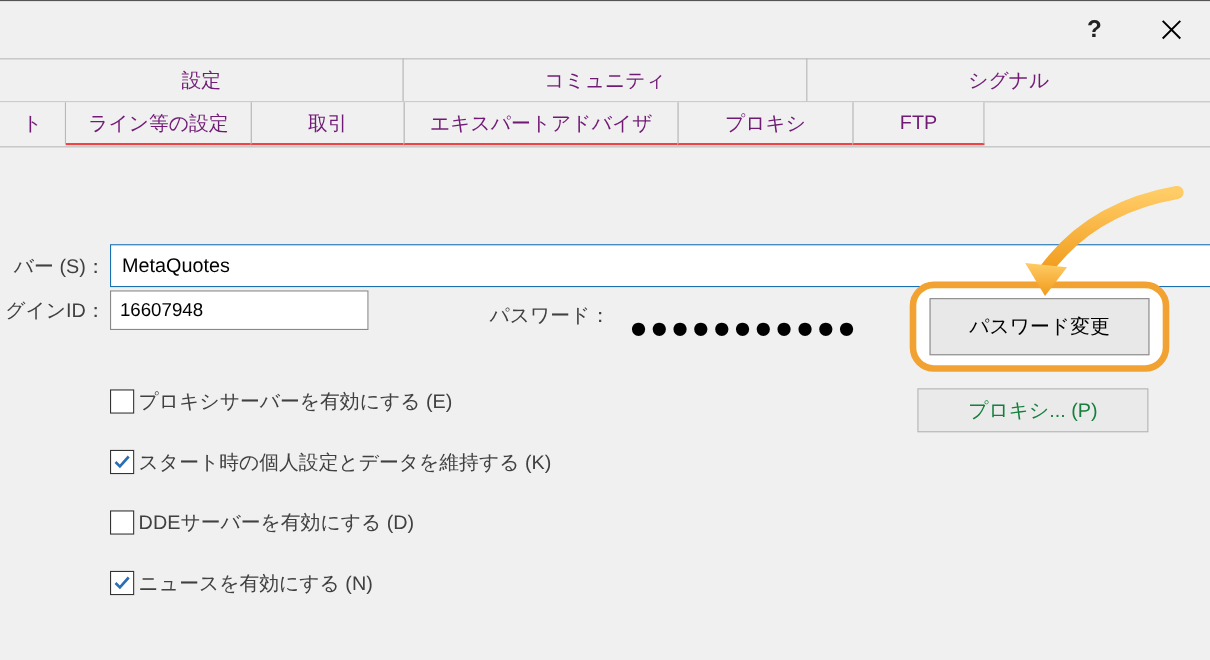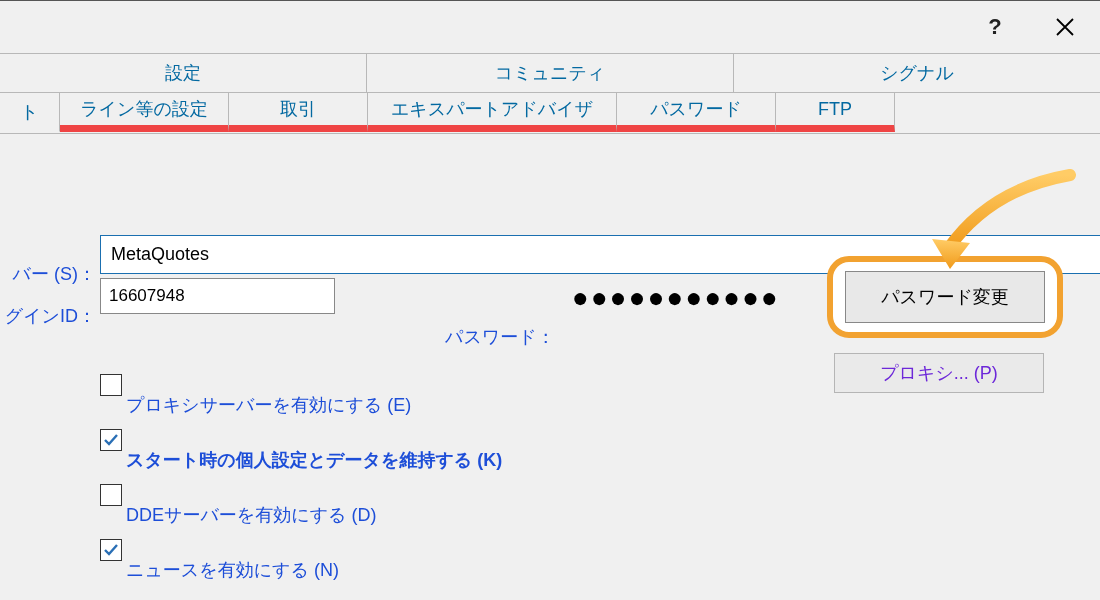--- a/index.html
+++ b/index.html
@@ -42,28 +42,28 @@
     border-bottom: 1px solid #b8b8b8;
   }
   .tabrow.top .tab { flex: 1 1 0; }
   .tab {
     border: 1px solid #b8b8b8;
     border-bottom: none;
     background: #f0f0f0;
     height: 39px;
     display: flex; align-items: center; justify-content: center;
     font-size: 18px;
-    color: #0369a1;
+    color: #701a75;
     margin-right: -1px;
   }
   .tabrow.top .tab:first-child { border-left: none; }
   .tabrow.bottom { border-bottom: none; }
   .tabrow.bottom .tab {
     border-top: none;
-    border-bottom: 7px solid #ef4444;
+    border-bottom: 2px solid #ef4444;
   }
   .tabrow.bottom .tab.active {
     border-bottom: 1px solid #f0f0f0;
     background: #f0f0f0;
     position: relative;
     z-index: 2;
   }
   .tab.w-narrow { width: 60px; flex: 0 0 60px; border-left:none;}
   .tab.w170 { flex: 0 0 170px; }
   .tab.w140 { flex: 0 0 140px; }
@@ -78,21 +78,21 @@
     border-top: 1px solid #b8b8b8;
     background: #f0f0f0;
     z-index: 1;
   }
   .panel-inner {
     position: relative;
     width: 100%; height: 100%;
   }
 
   .row { position: absolute; display: flex; align-items: center; }
-  .lbl { color: #1d4ed8; font-size: 18px; margin-top: 40px; }
+  .lbl { color: #404040; font-size: 18px; }
 
   .server-row { left: 0; top: 88px; }
   .server-lbl { width: 96px; text-align: right; margin-right: 4px;}
   .server-select {
     width: 1052px; height: 39px;
     border: 1px solid #1a6fb0;
     background: #fff;
     position: relative;
     display: flex; align-items: center;
     padding-left: 10px;
@@ -108,41 +108,41 @@
   .textfield {
     height: 36px;
     border: 1px solid #888;
     background: #fff;
     padding: 0 8px;
     font-size: 17px;
     display: flex; align-items: center;
   }
   .login-field { width: 235px; }
 
-  .pw-lbl { position:absolute; left: 445px; top: 151px; }
+  .pw-lbl { position:absolute; left: 445px; top: 141px; }
   .pw-field {
     position: absolute; left: 572px; top: 146px;
     width: 255px; height: 36px;
     display: flex; align-items: center;
     font-size: 28px; letter-spacing: 2px;
     color: #000;
     overflow: hidden;
     white-space: nowrap;
   }
 
   .btn {
     height: 40px;
     border: 1px solid #888;
     background: #e4e4e4;
     display: flex; align-items: center; justify-content: center;
     font-size: 18px;
     color: #000;
     padding: 0 18px;
   }
-  .btn.disabled { color: #6d28d9; border-color:#b5b5b5; background:#eaeaea;}
+  .btn.disabled { color: #15803d; border-color:#b5b5b5; background:#eaeaea;}
 
   .pwchange-wrap {
     position: absolute;
     left: 827px; top: 122px;
     width: 236px; height: 82px;
     border: 6px solid #f2a230;
     border-radius: 22px;
     background: #fff;
     display: flex; align-items: center; justify-content: center;
     box-shadow: 0 0 0 2px #fff inset;
@@ -162,21 +162,21 @@
   .cb {
     width: 22px; height: 22px;
     border: 1px solid #333;
     background: #fff;
     display:inline-flex; align-items:center; justify-content:center;
     flex-shrink: 0;
   }
   .cb svg { width:16px; height:16px; display:none; }
   .cb.checked svg { display:block; }
   .ck1 { top: 219px; }
-  .ck2 { top: 274px; font-weight: bold; }
+  .ck2 { top: 274px; }
   .ck3 { top: 329px; }
   .ck4 { top: 384px; }
 
   
   .arrow {
     position: absolute;
     left: 920px; top: 35px;
     width: 160px; height: 110px;
     z-index: 11;
     pointer-events: none;
@@ -200,21 +200,21 @@
     <div class="tabrow top">
       <div class="tab">設定</div>
       <div class="tab">コミュニティ</div>
       <div class="tab">シグナル</div>
     </div>
     <div class="tabrow bottom">
       <div class="tab w-narrow active">ト</div>
       <div class="tab w170">ライン等の設定</div>
       <div class="tab w140">取引</div>
       <div class="tab w250">エキスパートアドバイザ</div>
-      <div class="tab w160">パスワード</div>
+      <div class="tab w160">プロキシ</div>
       <div class="tab w120">FTP</div>
     </div>
   </div>
 
   <div class="panel">
     <div class="panel-inner">
 
       <svg class="arrow" viewBox="0 0 160 110">
         <defs>
           <linearGradient id="ag" x1="0" y1="0" x2="0" y2="1">

